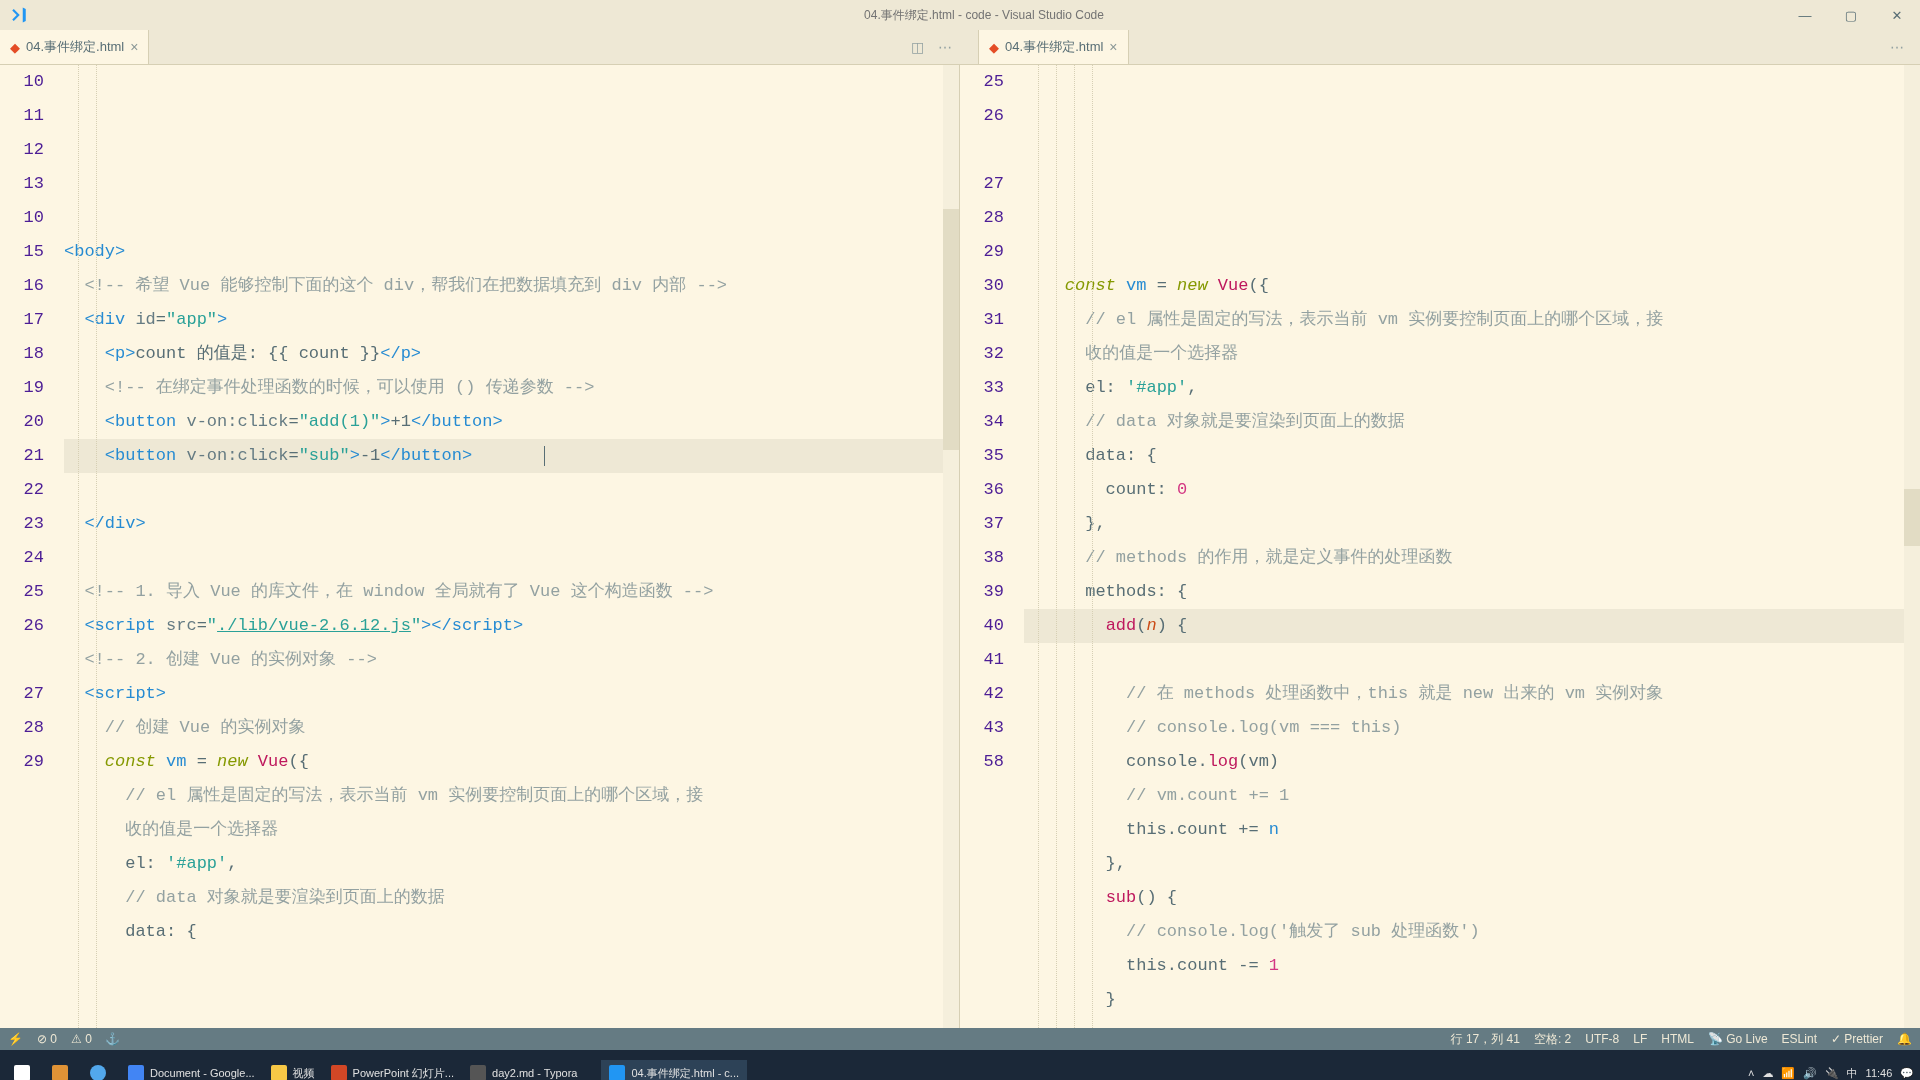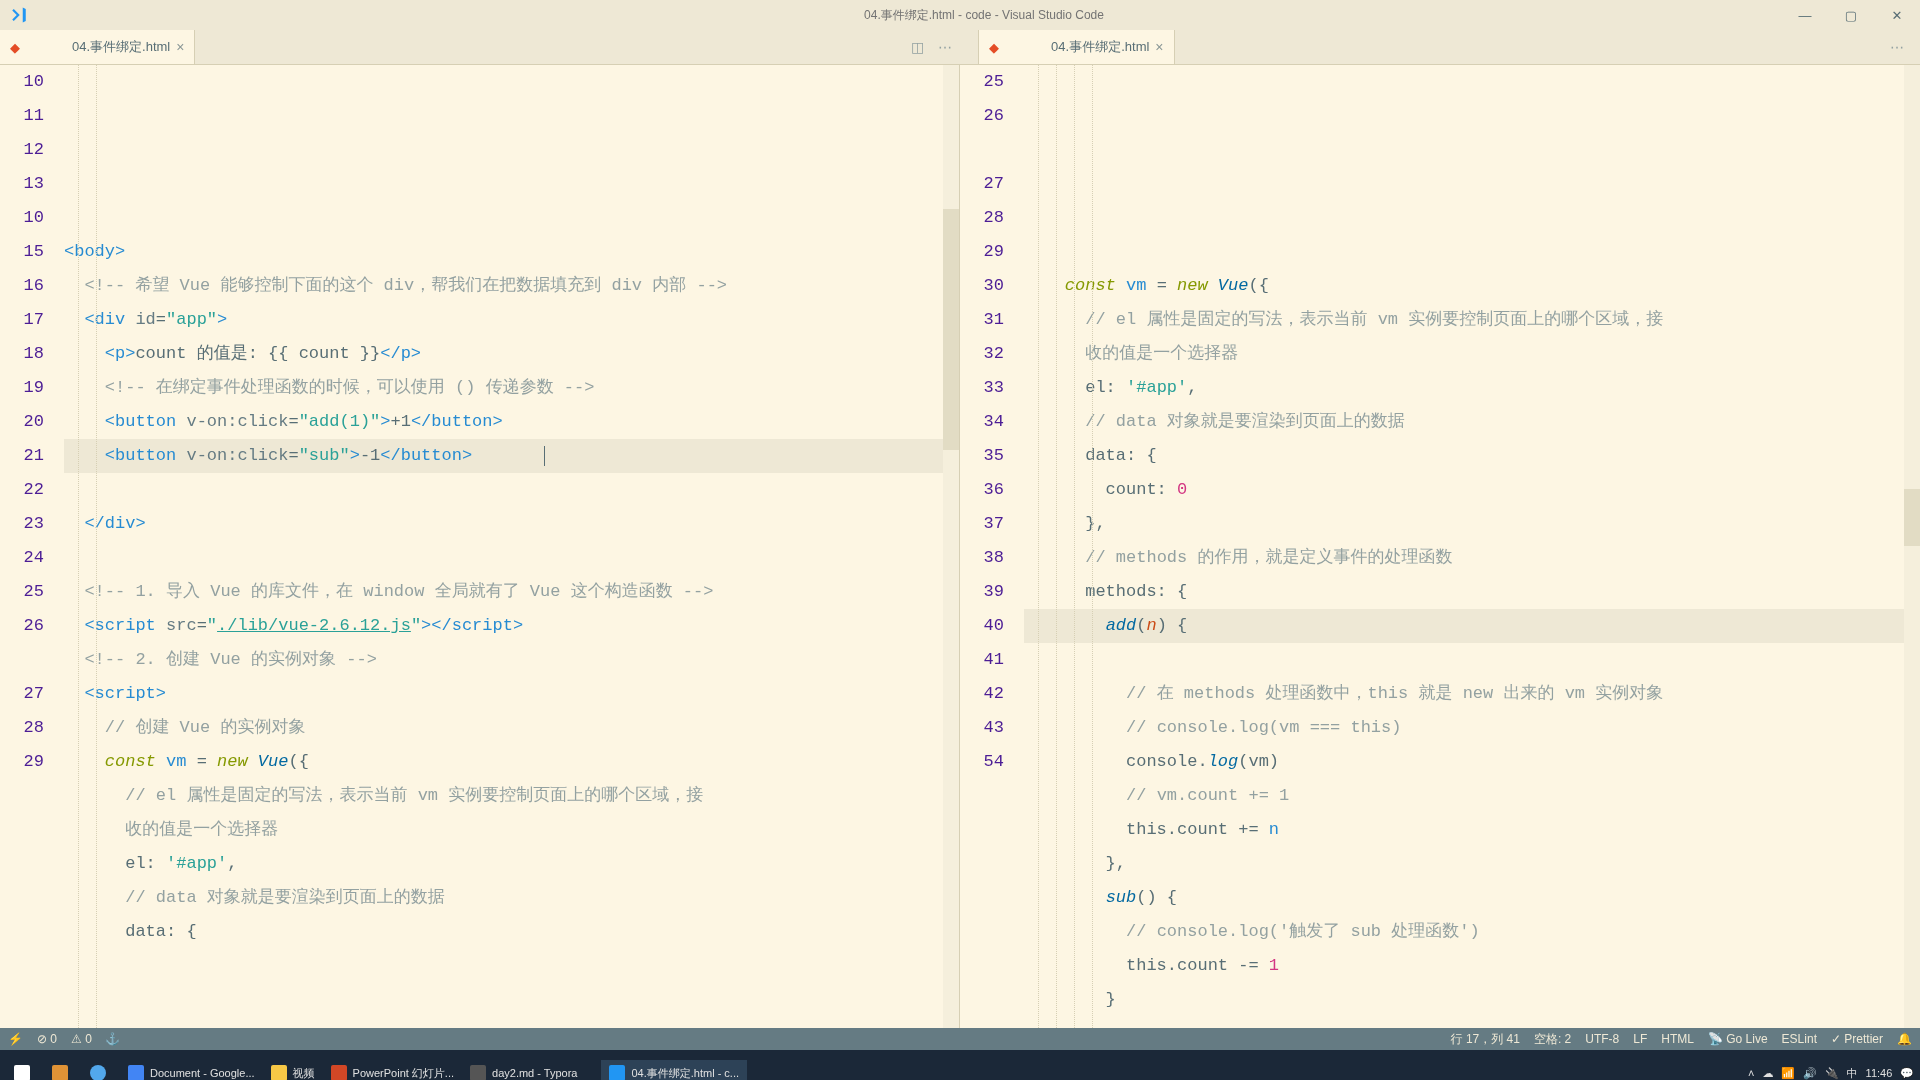--- a/index.html
+++ b/index.html
@@ -5,38 +5,38 @@
   * { margin: 0; padding: 0; box-sizing: border-box; user-select: none; }
   html, body { width: 1920px; height: 1080px; overflow: hidden; font-family: "Segoe UI", "Microsoft YaHei", sans-serif; background: #fdf6e3; }
   .titlebar { height: 30px; background: #eee8d5; display: flex; align-items: center; position: relative; }
   .titlebar .vscode-logo { width: 18px; height: 18px; margin-left: 10px; fill: #2196f3; }
   .titlebar .title { position: absolute; left: 50%; transform: translateX(-50%); font-size: 12px; color: #737373; margin-left: 24px; }
   .titlebar .winctl { position: absolute; right: 0; display: flex; }
   .titlebar .winctl div { width: 46px; height: 30px; display: flex; align-items: center; justify-content: center; color: #586e75; font-size: 13px; }
   .tabrow { height: 35px; background: #eee8d5; display: flex; border-bottom: 1px solid #d6cfb4; }
   .tabrow .tab { display: flex; align-items: center; padding: 0 10px; background: #fdf6e3; border-right: 1px solid #d6cfb4; font-size: 13px; gap: 6px; }
   .tabrow .tab .icon { color: #e44d26; font-size: 13px; }
-  .tabrow .tab .name { color: #586e75; margin-left: 46px; }
+  .tabrow .tab .name { color: #586e75; }
   .tabrow .tab .x { color: #586e75; opacity: .7; font-size: 14px; }
   .tabrow .actions { margin-left: auto; display: flex; align-items: center; gap: 14px; padding-right: 16px; color: #93a1a1; font-size: 14px; }
   .workspace { display: flex; height: calc(100% - 30px - 35px - 22px - 30px); }
   .pane { width: 50%; display: flex; flex-direction: column; position: relative; overflow: hidden; }
   .pane.left { border-right: 1px solid #d6cfb4; }
   .gutter-and-code { flex: 1; overflow: hidden; display: flex; font-family: Consolas, "Courier New", monospace; font-size: 17px; line-height: 34px; }
   .lines { width: 60px; text-align: right; padding-right: 16px; color: #4c1d95; background: #fdf6e3; }
   .code { flex: 1; white-space: pre; color: #586e75; padding-left: 4px; position: relative; }
   .code .guide { position: absolute; top: 0; bottom: 0; border-left: 1px dotted #d6cfb4; }
   .hl { display: block; background: #eee8d5; }
   .c-tag { color: #268bd2; }
   .c-attr { color: #657b83; }
   .c-str { color: #2aa198; }
   .c-comm { color: #93a1a1; }
   .c-kw { color: #859900; font-style: italic; }
   .c-var { color: #268bd2; }
-  .c-func { color: #0369a1; font-style: italic; }
+  .c-func { color: #be185d; }
   .c-num { color: #d33682; }
   .c-param { color: #cb4b16; font-style: italic; }
   .minimap { position: absolute; top: 0; right: 0; width: 16px; height: 100%; background: #f5efdc; }
   .minimap .thumb { position: absolute; left: 0; right: 0; background: #d6cfb4; opacity: .6; }
   .statusbar { height: 22px; background: #657b83; color: #eee8d5; display: flex; align-items: center; font-size: 12px; padding: 0 8px; gap: 14px; }
   .statusbar .right { margin-left: auto; display: flex; gap: 14px; align-items: center; }
   .taskbar { height: 46px; background: #1b2838; display: flex; align-items: center; padding: 0 6px; gap: 6px; color: #e0e0e0; font-size: 11px; }
   .task-item { height: 26px; display: flex; align-items: center; gap: 6px; padding: 0 8px; }
   .task-item.active { background: #2d4257; margin-left: 16px; }
   .task-item .ticon { width: 16px; height: 16px; display: inline-block; border-radius: 2px; }
@@ -130,21 +130,21 @@
           <div>34</div>
           <div>35</div>
           <div>36</div>
           <div>37</div>
           <div>38</div>
           <div>39</div>
           <div>40</div>
           <div>41</div>
           <div>42</div>
           <div>43</div>
-          <div>54</div>
+          <div>58</div>
         </div>
       <div class="code" id="right-code">
         <div class="guide" style="left:18px"></div>
         <div class="guide" style="left:36px"></div>
         <div class="guide" style="left:54px"></div>
         <div class="guide" style="left:72px"></div>
       <div>    <span class="c-kw">const</span> <span class="c-var">vm</span> = <span class="c-kw">new</span> <span class="c-func">Vue</span>({</div><div>      <span class="c-comm">// el 属性是固定的写法，表示当前 vm 实例要控制页面上的哪个区域，接</span></div><div>      <span class="c-comm">收的值是一个选择器</span></div><div>      el: <span class="c-str">'#app'</span>,</div><div>      <span class="c-comm">// data 对象就是要渲染到页面上的数据</span></div><div>      data: {</div><div>        count: <span class="c-num">0</span></div><div>      },</div><div>      <span class="c-comm">// methods 的作用，就是定义事件的处理函数</span></div><div>      methods: {</div><span class="hl">        <span class="c-func">add</span>(<span class="c-param">n</span>) {</span><br><div>          <span class="c-comm">// 在 methods 处理函数中，this 就是 new 出来的 vm 实例对象</span></div><div>          <span class="c-comm">// console.log(vm === this)</span></div><div>          console.<span class="c-func">log</span>(vm)</div><div>          <span class="c-comm">// vm.count += 1</span></div><div>          this.count += <span class="c-var">n</span></div><div>        },</div><div>        <span class="c-func">sub</span>(<span class="c-param"></span>) {</div><div>          <span class="c-comm">// console.log('触发了 sub 处理函数')</span></div><div>          this.count -= <span class="c-num">1</span></div><div>        }</div></div>
     </div>
     <div class="minimap">
         <div class="thumb" style="top:44%;height:6%"></div>

